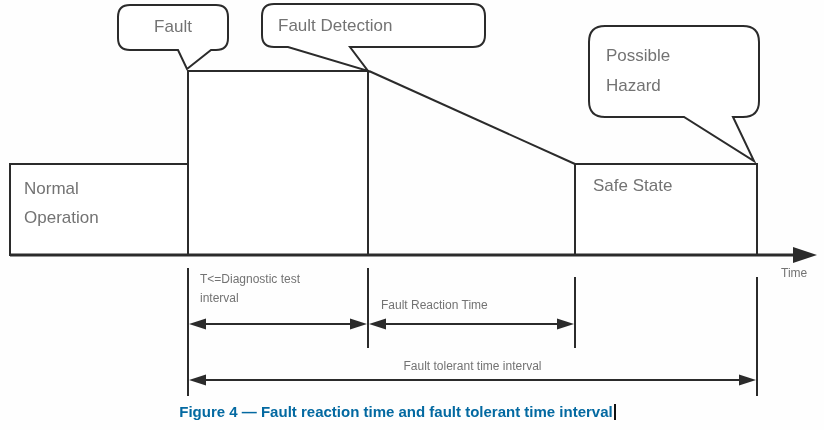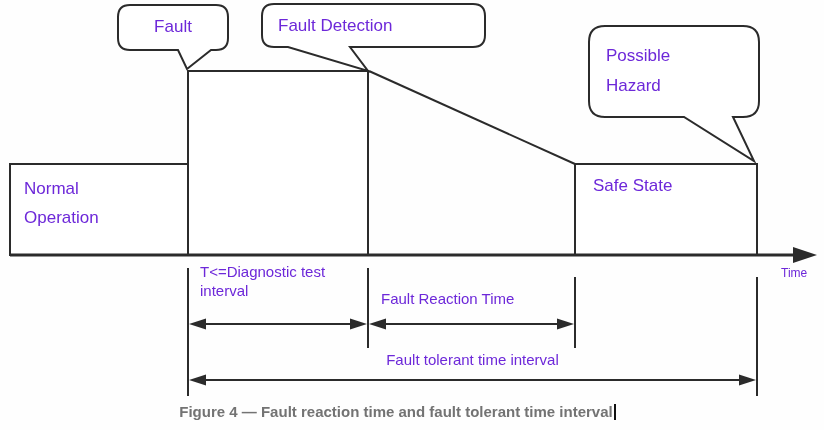--- a/index.html
+++ b/index.html
@@ -15,45 +15,45 @@
     background: #fefefe;
     overflow: hidden;
   }
   #diagram-svg {
     position: absolute;
     left: 0;
     top: 0;
   }
   .lbl {
     position: absolute;
-    color: #6d28d9;
+    color: #737373;
     white-space: pre-line;
     line-height: 1.25;
   }
   .state-lbl { font-size: 17px; }
   .callout-lbl { font-size: 17px; }
-  .dim-lbl { font-size: 15px; }
+  .dim-lbl { font-size: 12px; margin-top: 8px; }
   .lbl-normal-operation { left: 24px; top: 174px; line-height: 29px; }
   .lbl-safe-state { left: 593px; top: 175px; }
   .lbl-fault { left: 118px; top: 16px; width: 110px; text-align: center; }
   .lbl-fault-detection { left: 278px; top: 15px; }
   .lbl-possible-hazard { left: 606px; top: 41px; line-height: 30px; }
   .lbl-time { left: 781px; top: 266px; font-size: 12px; }
   .lbl-diagnostic { left: 200px; top: 262px; line-height: 19px; }
   .lbl-fault-reaction { left: 381px; top: 290px; }
   .lbl-fault-tolerant { left: 188px; top: 351px; width: 569px; text-align: center; }
   .caption-row {
     position: absolute;
     left: 0;
     top: 403px;
     width: 795px;
     text-align: center;
     font-size: 15px;
     font-weight: bold;
-    color: #737373;
+    color: #0369a1;
   }
   .caption-row .caption-text { display: inline; }
   .text-cursor {
     display: inline-block;
     width: 2px;
     height: 16px;
     background: #111;
     vertical-align: text-bottom;
     margin-left: 1px;
   }

